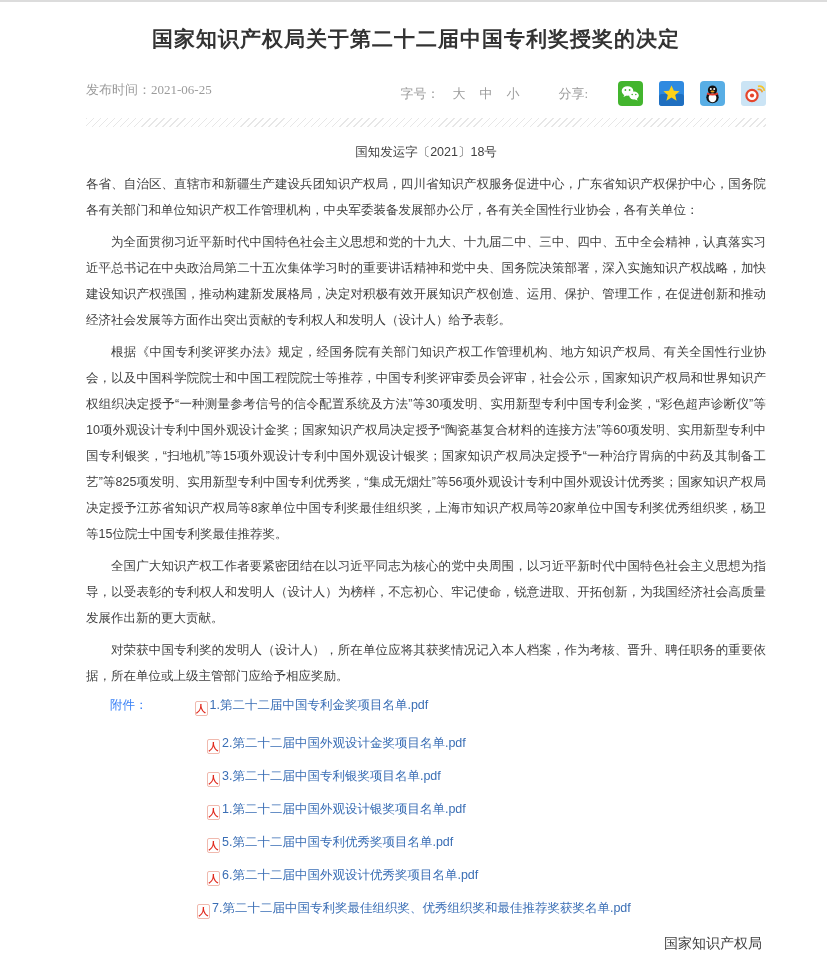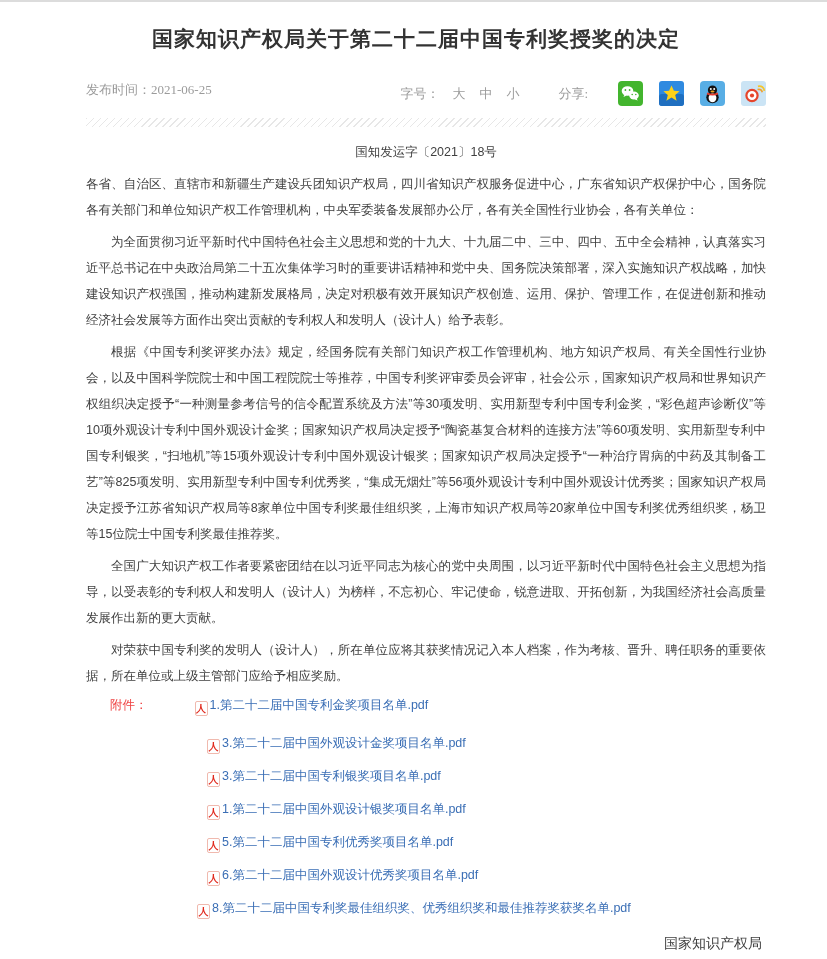--- a/index.html
+++ b/index.html
@@ -36,21 +36,21 @@
   .article { padding-top:12px; color:#404040; font-size:12.5px; line-height:26px; }
   .doc-number { text-align:center; line-height:26px; color:#404040; }
   .article p { margin-top:6px; text-align:justify; }
   .article p.indent { text-indent:2em; }
   
   .attachments { margin-top:7px; }
   .attach-row { line-height:18px; margin-bottom:13px; white-space:nowrap; }
   .attach-row.first { margin-left:24px; margin-bottom:18px; }
   .attach-row.indent { margin-left:74px; }
   .attach-row.indent7 { margin-left:64px; }
-  .attach-label { color:#ef4444; font-size:12.5px; }
+  .attach-label { color:#3b82f6; font-size:12.5px; }
   .attach-link { color:#3a6eb5; text-decoration:none; font-size:12.5px; cursor:pointer;padding-left:47px; }
   .pdf-icon {
     display:inline-block; width:13px; height:15px; background:#fff;
     border:1px solid #f0b9ae; border-radius:2px; color:#e0281c;
     font-size:10px; line-height:13px; text-align:center; font-weight:700;
     margin-right:2px; vertical-align:-3px;
   }
   .pdf-icon::before { content:"人"; }
   
   .sign { margin-top:6px; text-align:right; padding-right:4px; color:#404040; font-size:14px; }
@@ -132,36 +132,36 @@
     <p class="indent">为全面贯彻习近平新时代中国特色社会主义思想和党的十九大、十九届二中、三中、四中、五中全会精神，认真落实习近平总书记在中央政治局第二十五次集体学习时的重要讲话精神和党中央、国务院决策部署，深入实施知识产权战略，加快建设知识产权强国，推动构建新发展格局，决定对积极有效开展知识产权创造、运用、保护、管理工作，在促进创新和推动经济社会发展等方面作出突出贡献的专利权人和发明人（设计人）给予表彰。</p>
     <p class="indent">根据《中国专利奖评奖办法》规定，经国务院有关部门知识产权工作管理机构、地方知识产权局、有关全国性行业协会，以及中国科学院院士和中国工程院院士等推荐，中国专利奖评审委员会评审，社会公示，国家知识产权局和世界知识产权组织决定授予“一种测量参考信号的信令配置系统及方法”等30项发明、实用新型专利中国专利金奖，“彩色超声诊断仪”等10项外观设计专利中国外观设计金奖；国家知识产权局决定授予“陶瓷基复合材料的连接方法”等60项发明、实用新型专利中国专利银奖，“扫地机”等15项外观设计专利中国外观设计银奖；国家知识产权局决定授予“一种治疗胃病的中药及其制备工艺”等825项发明、实用新型专利中国专利优秀奖，“集成无烟灶”等56项外观设计专利中国外观设计优秀奖；国家知识产权局决定授予江苏省知识产权局等8家单位中国专利奖最佳组织奖，上海市知识产权局等20家单位中国专利奖优秀组织奖，杨卫等15位院士中国专利奖最佳推荐奖。</p>
     <p class="indent">全国广大知识产权工作者要紧密团结在以习近平同志为核心的党中央周围，以习近平新时代中国特色社会主义思想为指导，以受表彰的专利权人和发明人（设计人）为榜样，不忘初心、牢记使命，锐意进取、开拓创新，为我国经济社会高质量发展作出新的更大贡献。</p>
     <p class="indent">对荣获中国专利奖的发明人（设计人），所在单位应将其获奖情况记入本人档案，作为考核、晋升、聘任职务的重要依据，所在单位或上级主管部门应给予相应奖励。</p>
 
     <div class="attachments">
       <div class="attach-row first">
         <span class="attach-label">附件：</span><a class="attach-link"><span class="pdf-icon"></span><span>1.第二十二届中国专利金奖项目名单.pdf</span></a>
       </div>
       <div class="attach-row indent">
-        <a class="attach-link"><span class="pdf-icon"></span><span>3.第二十二届中国外观设计金奖项目名单.pdf</span></a>
+        <a class="attach-link"><span class="pdf-icon"></span><span>2.第二十二届中国外观设计金奖项目名单.pdf</span></a>
       </div>
       <div class="attach-row indent">
         <a class="attach-link"><span class="pdf-icon"></span><span>3.第二十二届中国专利银奖项目名单.pdf</span></a>
       </div>
       <div class="attach-row indent">
         <a class="attach-link"><span class="pdf-icon"></span><span>1.第二十二届中国外观设计银奖项目名单.pdf</span></a>
       </div>
       <div class="attach-row indent">
         <a class="attach-link"><span class="pdf-icon"></span><span>5.第二十二届中国专利优秀奖项目名单.pdf</span></a>
       </div>
       <div class="attach-row indent">
         <a class="attach-link"><span class="pdf-icon"></span><span>6.第二十二届中国外观设计优秀奖项目名单.pdf</span></a>
       </div>
       <div class="attach-row indent7">
-        <a class="attach-link"><span class="pdf-icon"></span><span>8.第二十二届中国专利奖最佳组织奖、优秀组织奖和最佳推荐奖获奖名单.pdf</span></a>
+        <a class="attach-link"><span class="pdf-icon"></span><span>7.第二十二届中国专利奖最佳组织奖、优秀组织奖和最佳推荐奖获奖名单.pdf</span></a>
       </div>
     </div>
 
     <div class="sign">
       <div class="sign-org">国家知识产权局</div>
       <div class="sign-date">2021年6月24日</div>
     </div>
 
   </div>
 </div>

